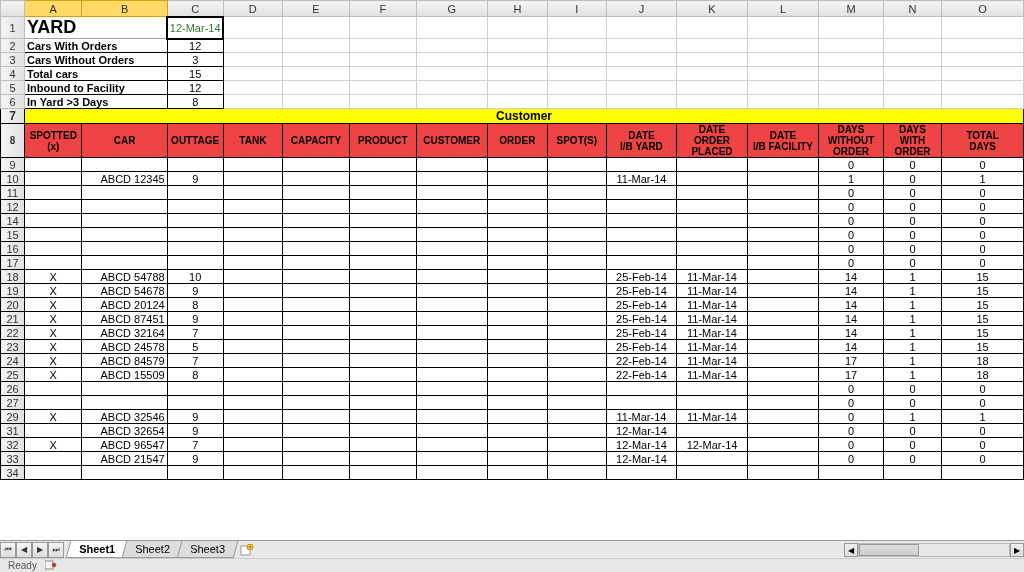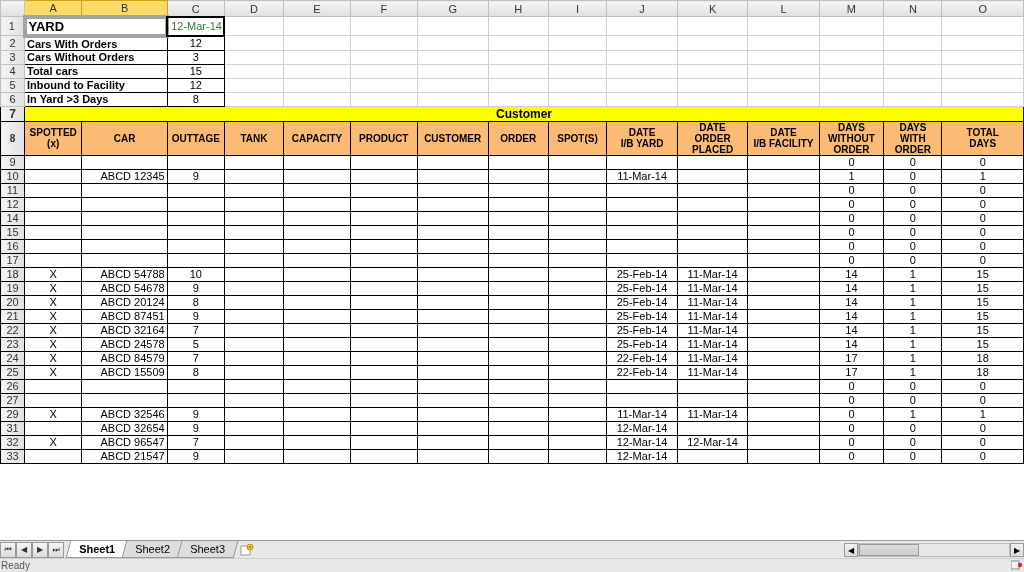--- a/index.html
+++ b/index.html
@@ -6,35 +6,35 @@
 body { font-family: Arial, sans-serif; font-size: 11px; background: #fff; overflow: hidden; width: 1024px; height: 572px; position: relative; }
 .sheet-area { position: absolute; top: 0; left: 0; right: 0; bottom: 28px; overflow: hidden; }
 table { border-collapse: collapse; table-layout: fixed; }
 .col-headers { background: #e8e8e8; }
 .col-headers th { border: 1px solid #c0c0c0; background: linear-gradient(#f5f5f5,#e0e0e0); font-weight: normal; text-align: center; height: 16px; font-size: 11px; color: #333; }
 .col-headers th.sel { background: #ffd966; border-color: #d4a017; }
 .row-header { background: linear-gradient(90deg,#f5f5f5,#e0e0e0); border: 1px solid #c0c0c0; text-align: center; font-size: 11px; color: #333; width: 24px; min-width: 24px; }
 td { border: 1px solid #d0d0d0; height: 14px; padding: 0 2px; font-size: 11px; white-space: nowrap; overflow: hidden; background: #fff; }
 .summary-label { font-weight: bold; border: 1px solid #000; }
 .summary-val { text-align: center; border: 1px solid #000; }
-.yard-title { font-weight: bold; font-size: 13px; border: 4px solid #a3a3a3; }
+.yard-title { font-weight: bold; font-size: 18px; border: 1px solid #a3a3a3; }
 .date-cell { text-align: center; color: #2e7d32; border: 1px solid #000; background: #fff; }
 .customer-band td { background: #ffff00; border: 1px solid #000; text-align: center; font-weight: bold; font-size: 12px; }
-.hdr td { background: #fdba74; border: 1px solid #000; text-align: center; font-weight: bold; font-size: 10px; vertical-align: middle; height: 34px; line-height: 1.1; }
+.hdr td { background: #ef4444; border: 1px solid #000; text-align: center; font-weight: bold; font-size: 10px; vertical-align: middle; height: 34px; line-height: 1.1; }
 .data td { border: 1px solid #000; text-align: center; }
 .data td.car { text-align: left; padding-left: 18px; }
 .selected-cell { outline: 2px solid #000; outline-offset: -1px; }
 .sheet-tabs { position: absolute; bottom: 14px; left: 0; right: 0; height: 18px; background: #e8e8e8; display: flex; align-items: center; border-top: 1px solid #999; font-size: 11px; }
 .nav-btns { display: flex; gap: 0; }
 .nav-btn { width: 16px; height: 16px; display: flex; align-items: center; justify-content: center; border: 1px solid #999; background: linear-gradient(#f5f5f5,#ddd); cursor: pointer; font-size: 8px; color: #333; }
 .tab { padding: 2px 10px; border: 1px solid #999; border-top: none; background: #ddd; cursor: pointer; position: relative; transform: skewX(-15deg); margin-right: -2px; }
 .tab span { display: inline-block; transform: skewX(15deg); }
 .tab.active { background: #fff; font-weight: bold; }
 .tab-add { width: 18px; height: 14px; margin-left: 4px; display: flex; align-items: center; justify-content: center; cursor: pointer; }
-.status-bar { position: absolute; bottom: 0; left: 0; right: 0; height: 14px; background: #e8e8e8; display: flex; align-items: center; padding: 0 1px; font-size: 10px; color: #555; border-top: 1px solid #ccc; gap: 8px; justify-content: space-between; }
+.status-bar { position: absolute; bottom: 0; left: 0; right: 0; height: 14px; background: #e8e8e8; display: flex; align-items: center; padding: 0 8px; font-size: 10px; color: #555; border-top: 1px solid #ccc; gap: 8px; }
 .hscroll { position: absolute; bottom: 14px; right: 0; width: 180px; height: 16px; display: flex; align-items: center; }
 .hscroll-track { flex: 1; background: #e8e8e8; border: 1px solid #bbb; height: 14px; position: relative; }
 .hscroll-thumb { position: absolute; left: 0; top: 0; bottom: 0; width: 40%; background: linear-gradient(#ddd,#ccc); border: 1px solid #999; }
 .hscroll-btn { width: 14px; height: 14px; border: 1px solid #999; background: linear-gradient(#f0f0f0,#ddd); display: flex; align-items: center; justify-content: center; font-size: 8px; cursor: pointer; }
 </style>
 </head>
 <body>
 
 <div class="sheet-area">
 <table id="grid">
@@ -590,20 +590,38 @@
           <td></td>
           <td></td>
           <td></td>
           <td>12-Mar-14</td>
           <td></td>
           <td></td>
           <td>0</td>
           <td>0</td>
           <td>0</td>
         </tr>
+        <tr class="data">
+          <td class="row-header">34</td>
+          <td></td>
+          <td class="car"></td>
+          <td></td>
+          <td></td>
+          <td></td>
+          <td></td>
+          <td></td>
+          <td></td>
+          <td></td>
+          <td></td>
+          <td></td>
+          <td></td>
+          <td></td>
+          <td></td>
+          <td></td>
+        </tr>
       </tbody>
 </table>
 </div>
 
 <div class="sheet-tabs">
   <div class="nav-btns">
     <div class="nav-btn">⏮</div>
     <div class="nav-btn">◀</div>
     <div class="nav-btn">▶</div>
     <div class="nav-btn">⏭</div>

